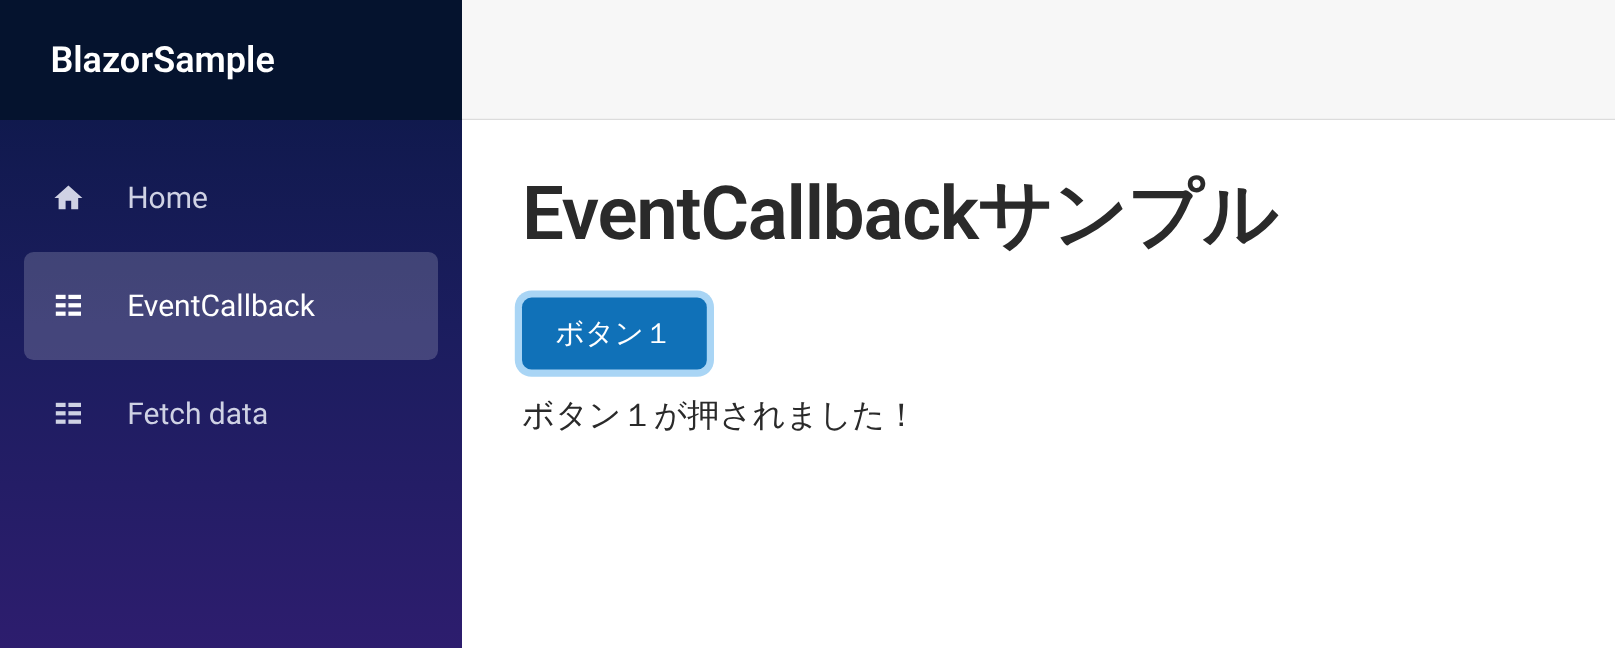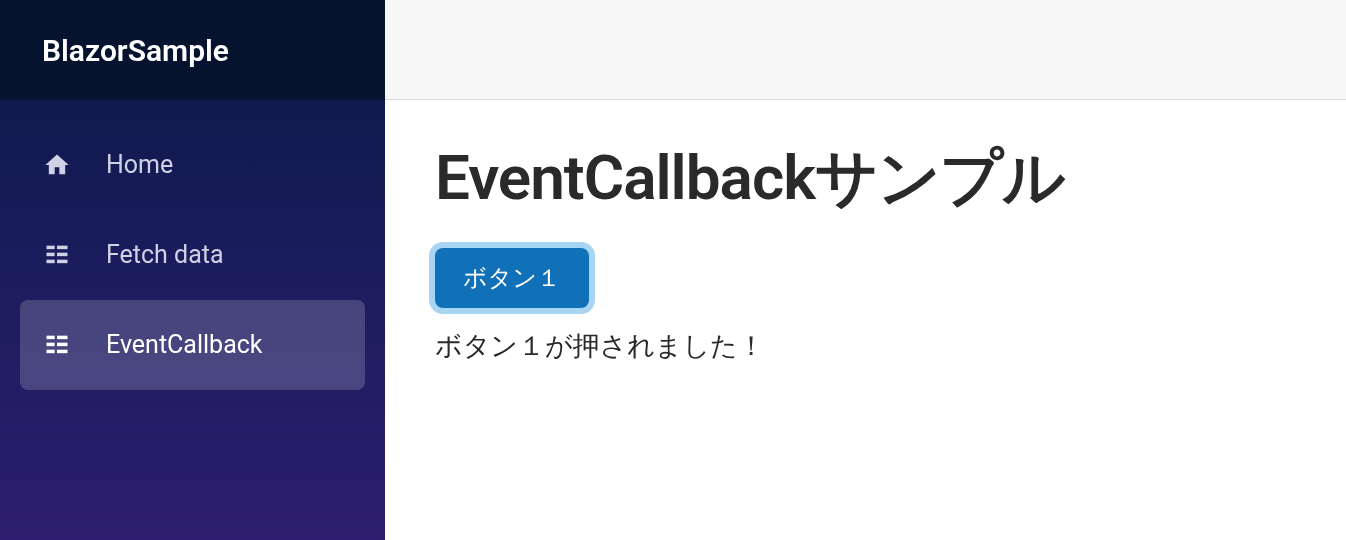--- a/index.html
+++ b/index.html
@@ -32,20 +32,21 @@
       font-weight: 600;
     }
     .nav {
       padding: 20px;
       display: flex;
       flex-direction: column;
       gap: 0;
     }
     .nav-item {
       display: flex;
+      align-items: center;
       gap: 34px;
       padding: 30px 22px;
       color: #cfd2e4;
       font-size: 25px;
       cursor: pointer;
       border-radius: 8px;
     }
     .nav-item.active {
       background: rgba(255, 255, 255, 0.18);
       color: #ffffff;
@@ -106,46 +107,46 @@
     <div class="nav-item">
       <span class="nav-icon">
         <svg viewBox="0 0 24 24" width="28" height="28" fill="#cfd2e4">
           <path d="M10 20v-6h4v6h5v-8h3L12 3 2 12h3v8z"></path>
         </svg>
       </span>
       <span>Home</span>
     </div>
 
 
+    <div class="nav-item active">
+      <span class="nav-icon">
+        <svg viewBox="0 0 24 24" width="28" height="28" fill="#ffffff">
+          <rect x="3" y="4" width="7" height="3"></rect>
+          <rect x="12" y="4" width="9" height="3"></rect>
+          <rect x="3" y="10" width="7" height="3"></rect>
+          <rect x="12" y="10" width="9" height="3"></rect>
+          <rect x="3" y="16" width="7" height="3"></rect>
+          <rect x="12" y="16" width="9" height="3"></rect>
+        </svg>
+      </span>
+      <span>EventCallback</span>
+    </div>
+
     <div class="nav-item">
       <span class="nav-icon">
         <svg viewBox="0 0 24 24" width="28" height="28" fill="#cfd2e4">
           <rect x="3" y="4" width="7" height="3"></rect>
           <rect x="12" y="4" width="9" height="3"></rect>
           <rect x="3" y="10" width="7" height="3"></rect>
           <rect x="12" y="10" width="9" height="3"></rect>
           <rect x="3" y="16" width="7" height="3"></rect>
           <rect x="12" y="16" width="9" height="3"></rect>
         </svg>
       </span>
       <span>Fetch data</span>
-    </div>
-
-    <div class="nav-item active">
-      <span class="nav-icon">
-        <svg viewBox="0 0 24 24" width="28" height="28" fill="#ffffff">
-          <rect x="3" y="4" width="7" height="3"></rect>
-          <rect x="12" y="4" width="9" height="3"></rect>
-          <rect x="3" y="10" width="7" height="3"></rect>
-          <rect x="12" y="10" width="9" height="3"></rect>
-          <rect x="3" y="16" width="7" height="3"></rect>
-          <rect x="12" y="16" width="9" height="3"></rect>
-        </svg>
-      </span>
-      <span>EventCallback</span>
     </div>
 
   </nav>
 </aside>
 
 <main class="main">
   <div class="topbar"></div>
   <div class="content">
     <h1 class="page-title">EventCallbackサンプル</h1>
     <button class="primary-btn">ボタン１</button>

